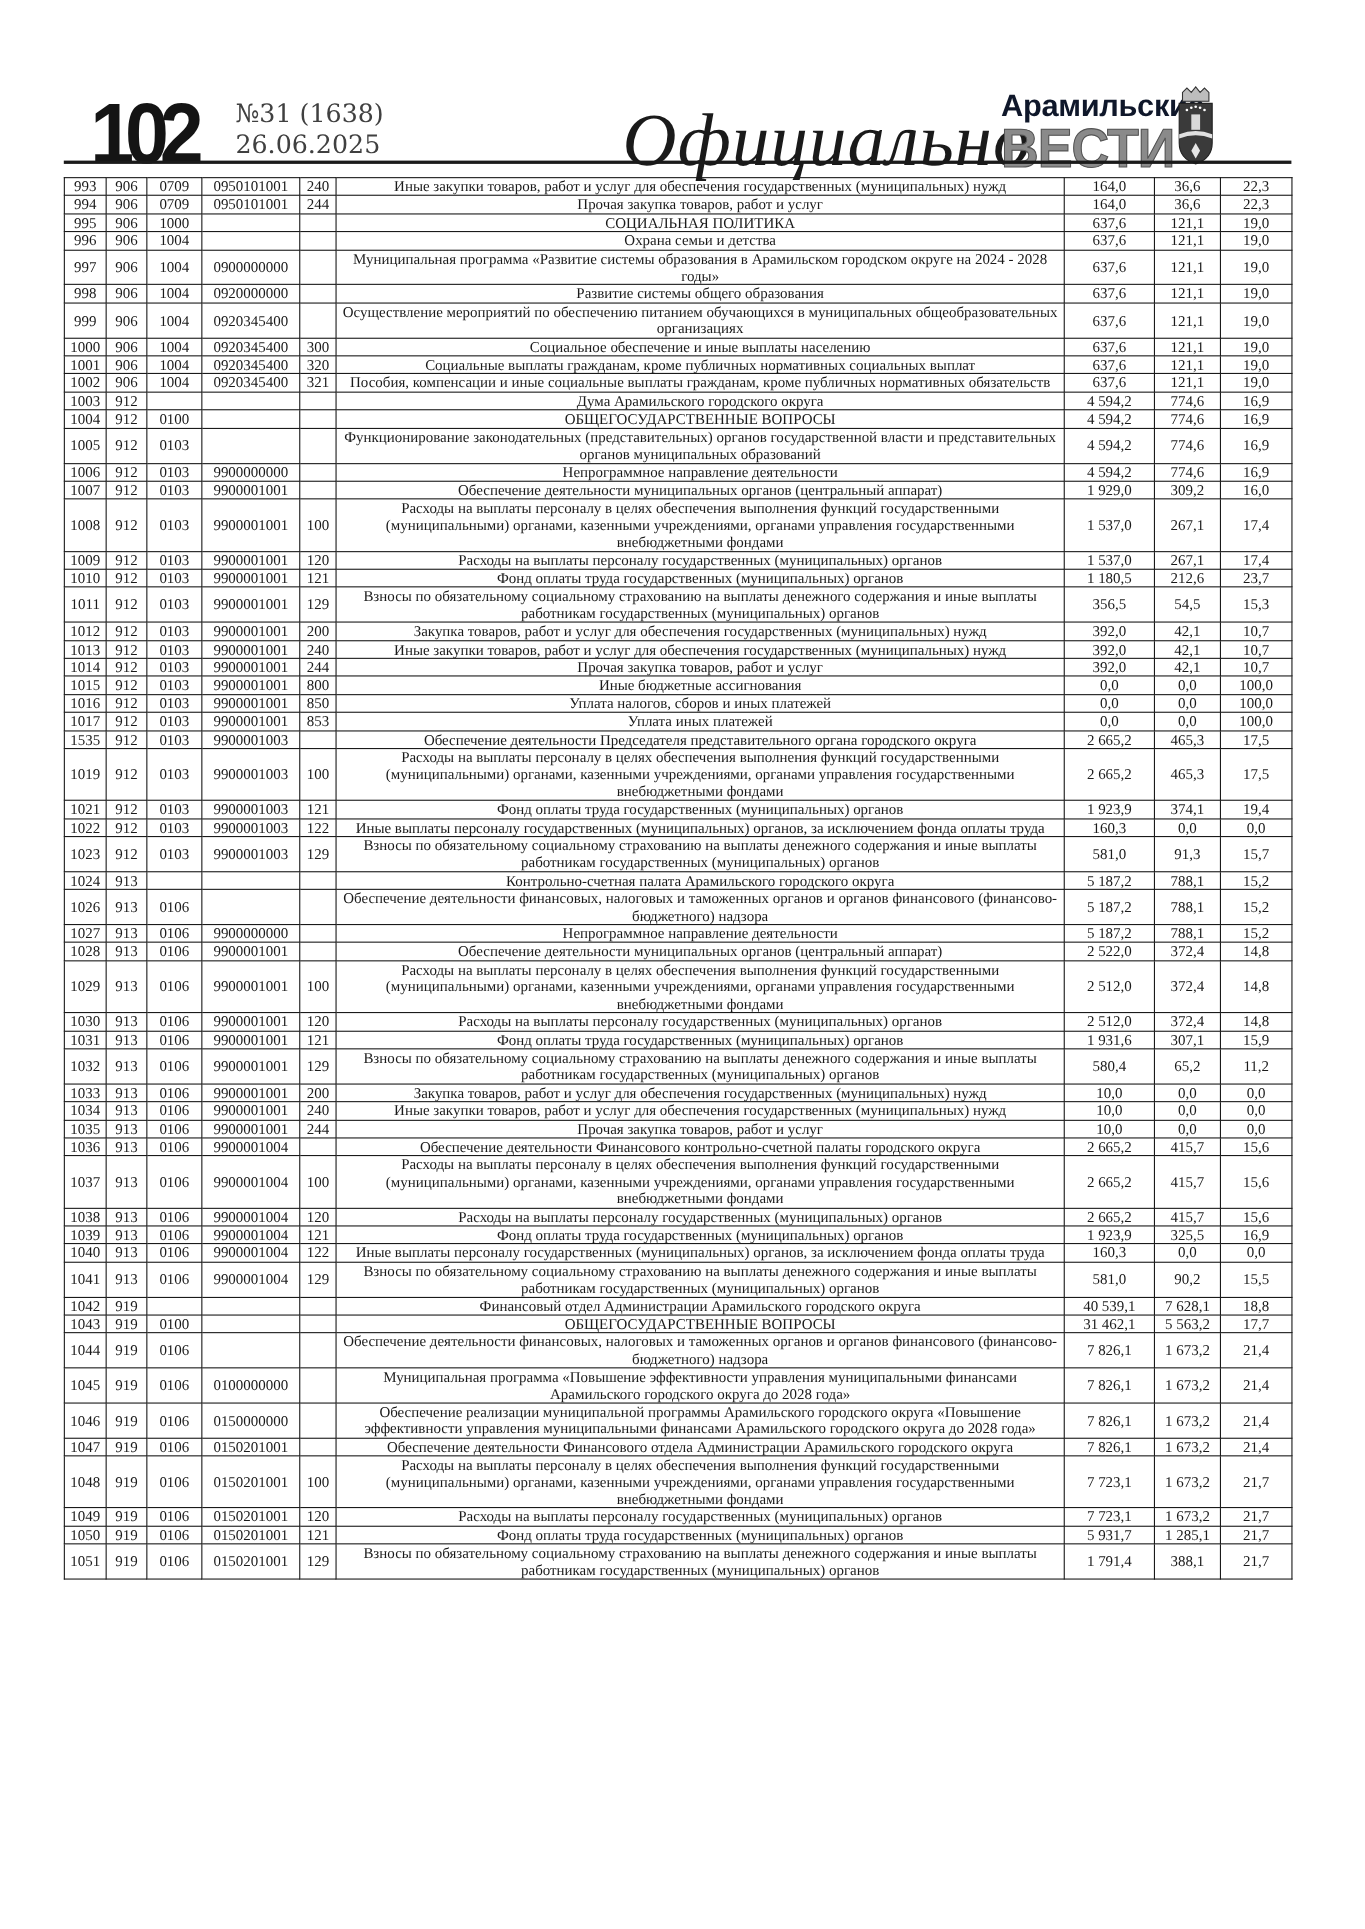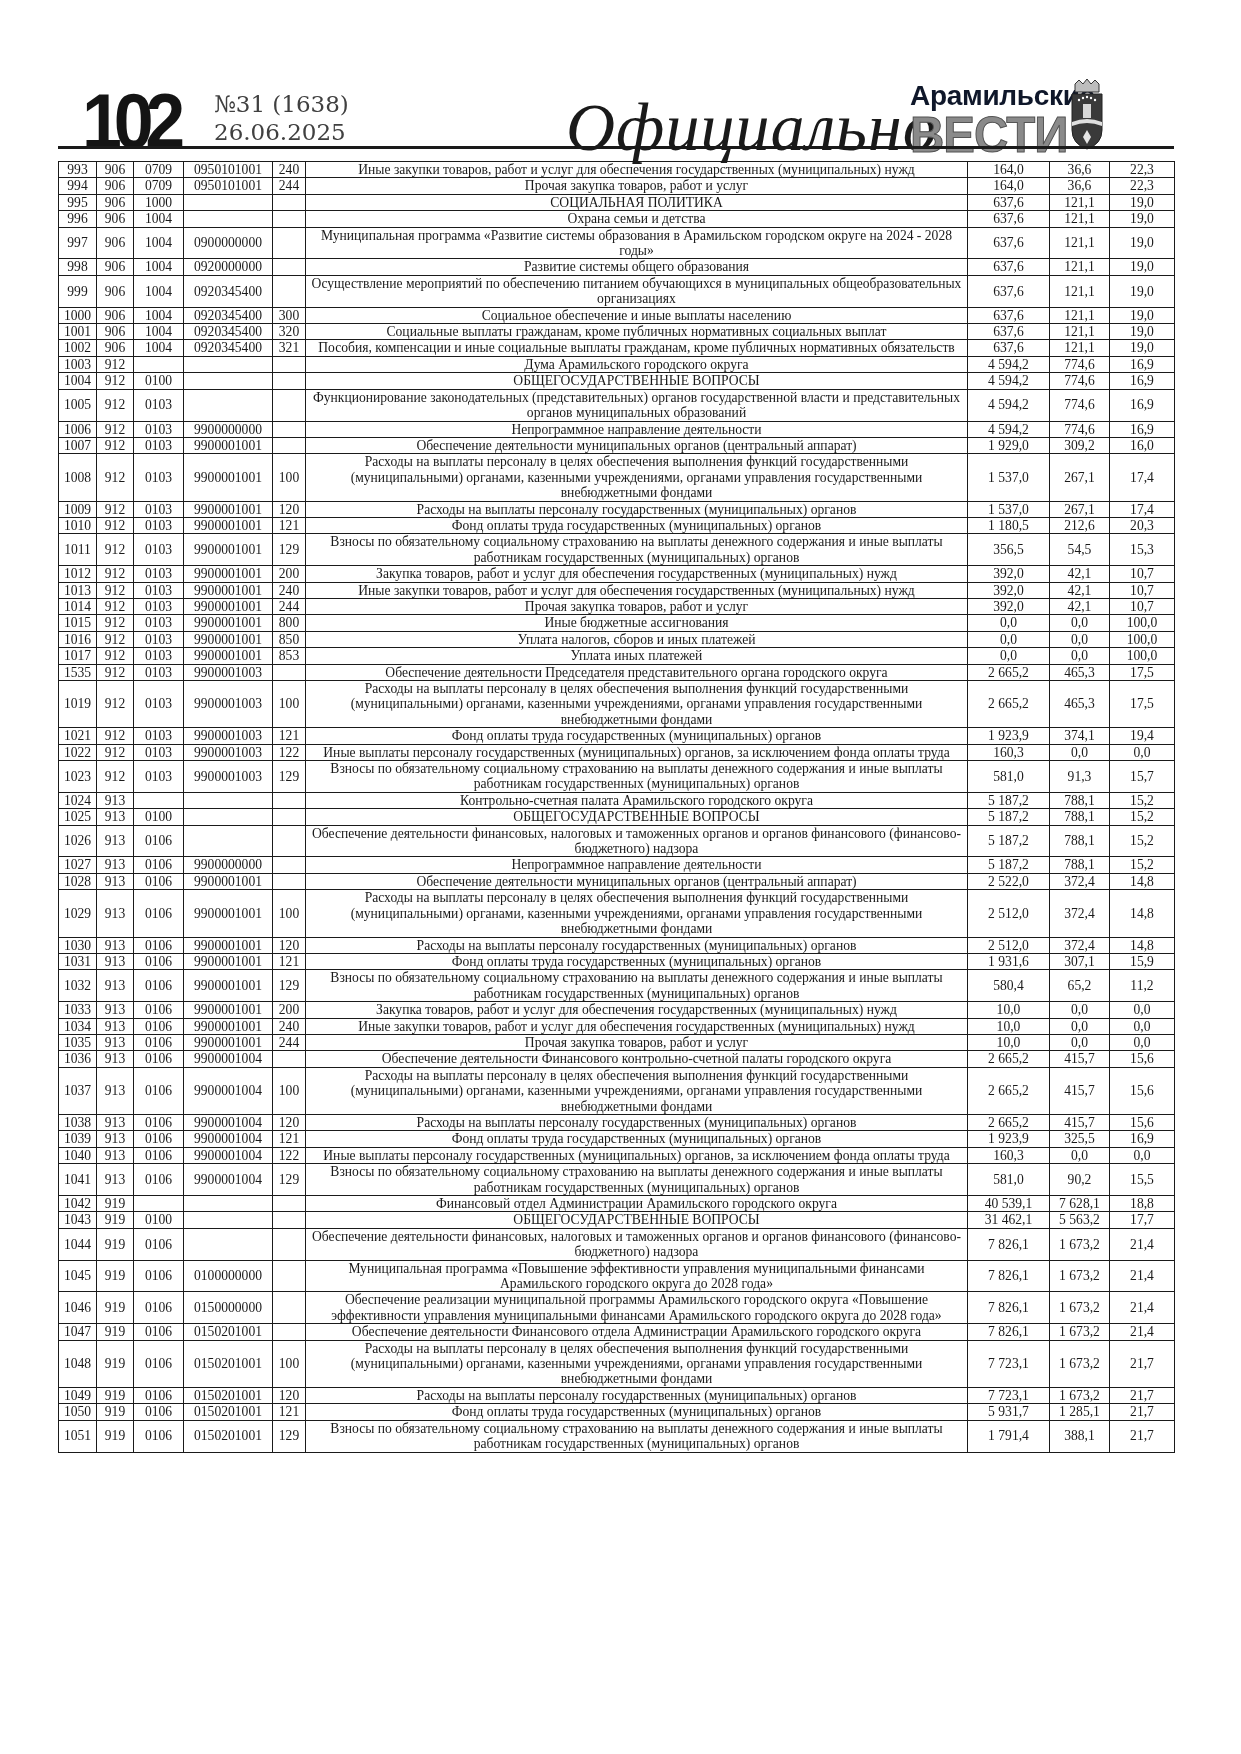--- a/index.html
+++ b/index.html
@@ -259,21 +259,21 @@
       </tr>
       <tr>
         <td>1010</td>
         <td>912</td>
         <td>0103</td>
         <td>9900001001</td>
         <td>121</td>
         <td class="desc">Фонд оплаты труда государственных (муниципальных) органов</td>
         <td>1 180,5</td>
         <td>212,6</td>
-        <td>20,3</td>
+        <td>23,7</td>
       </tr>
       <tr>
         <td>1011</td>
         <td>912</td>
         <td>0103</td>
         <td>9900001001</td>
         <td>129</td>
         <td class="desc">Взносы по обязательному социальному страхованию на выплаты денежного содержания и иные выплаты работникам государственных (муниципальных) органов</td>
         <td>356,5</td>
         <td>54,5</td>
@@ -405,31 +405,20 @@
         <td>913</td>
         <td></td>
         <td></td>
         <td></td>
         <td class="desc">Контрольно-счетная палата Арамильского городского округа</td>
         <td>5 187,2</td>
         <td>788,1</td>
         <td>15,2</td>
       </tr>
       <tr>
-        <td>1025</td>
-        <td>913</td>
-        <td>0100</td>
-        <td></td>
-        <td></td>
-        <td class="desc">ОБЩЕГОСУДАРСТВЕННЫЕ ВОПРОСЫ</td>
-        <td>5 187,2</td>
-        <td>788,1</td>
-        <td>15,2</td>
-      </tr>
-      <tr>
         <td>1026</td>
         <td>913</td>
         <td>0106</td>
         <td></td>
         <td></td>
         <td class="desc">Обеспечение деятельности финансовых, налоговых и таможенных органов и органов финансового (финансово-бюджетного) надзора</td>
         <td>5 187,2</td>
         <td>788,1</td>
         <td>15,2</td>
       </tr>

